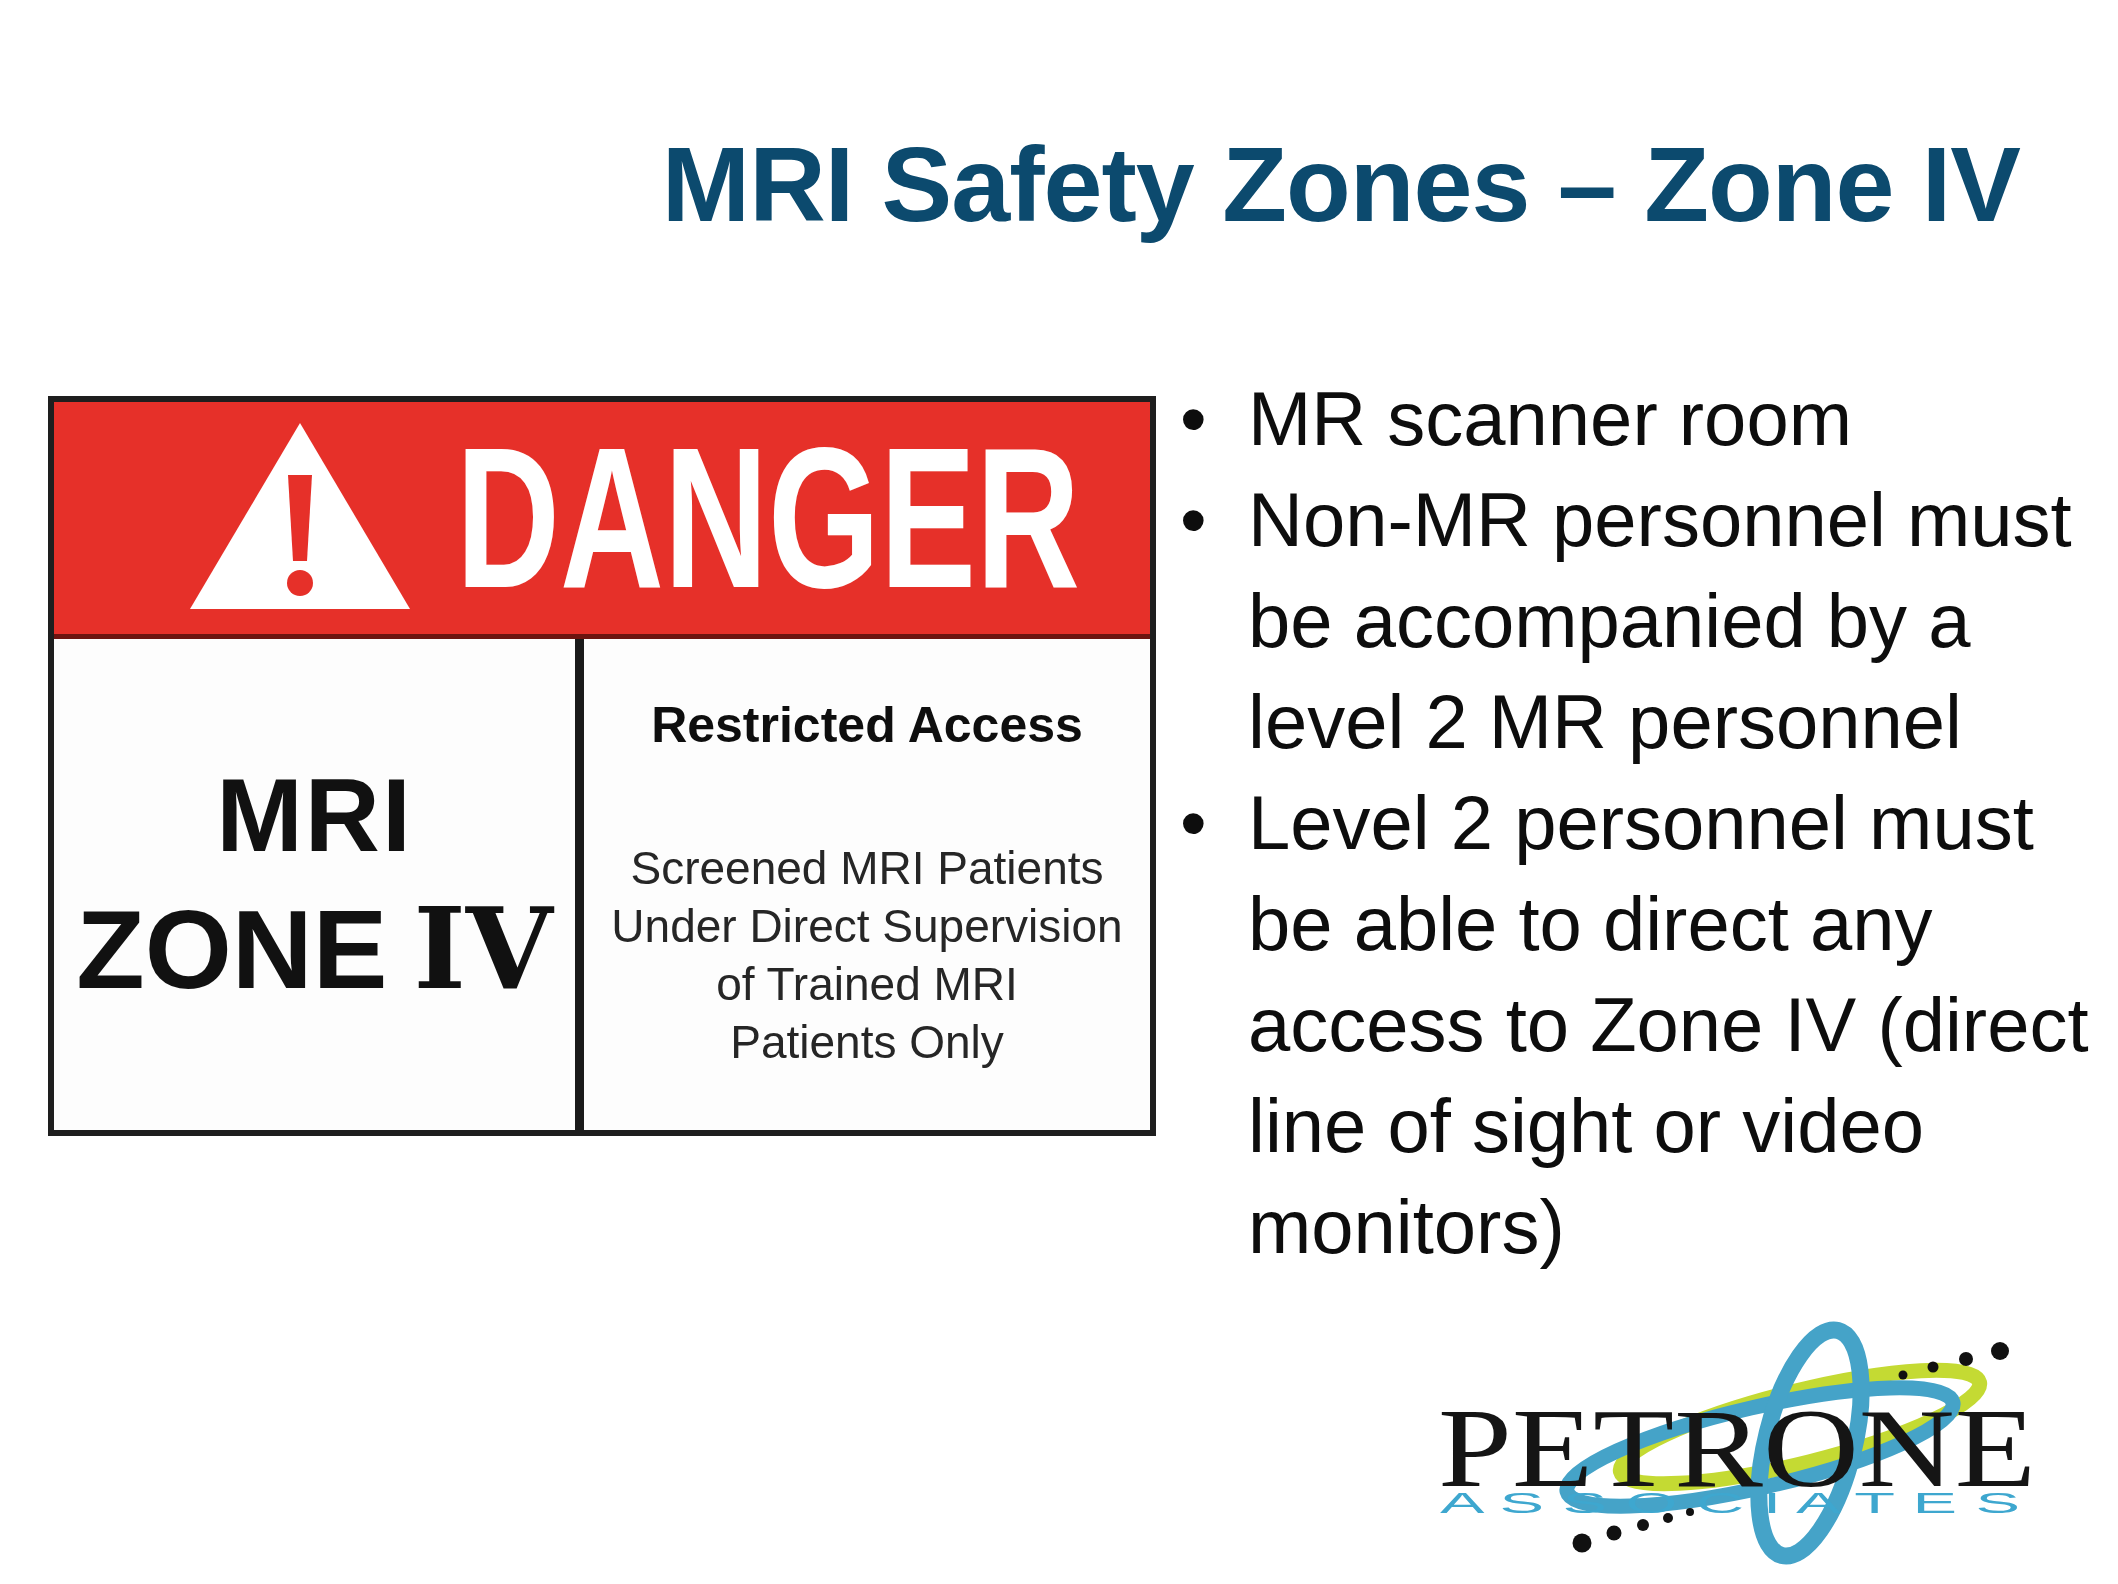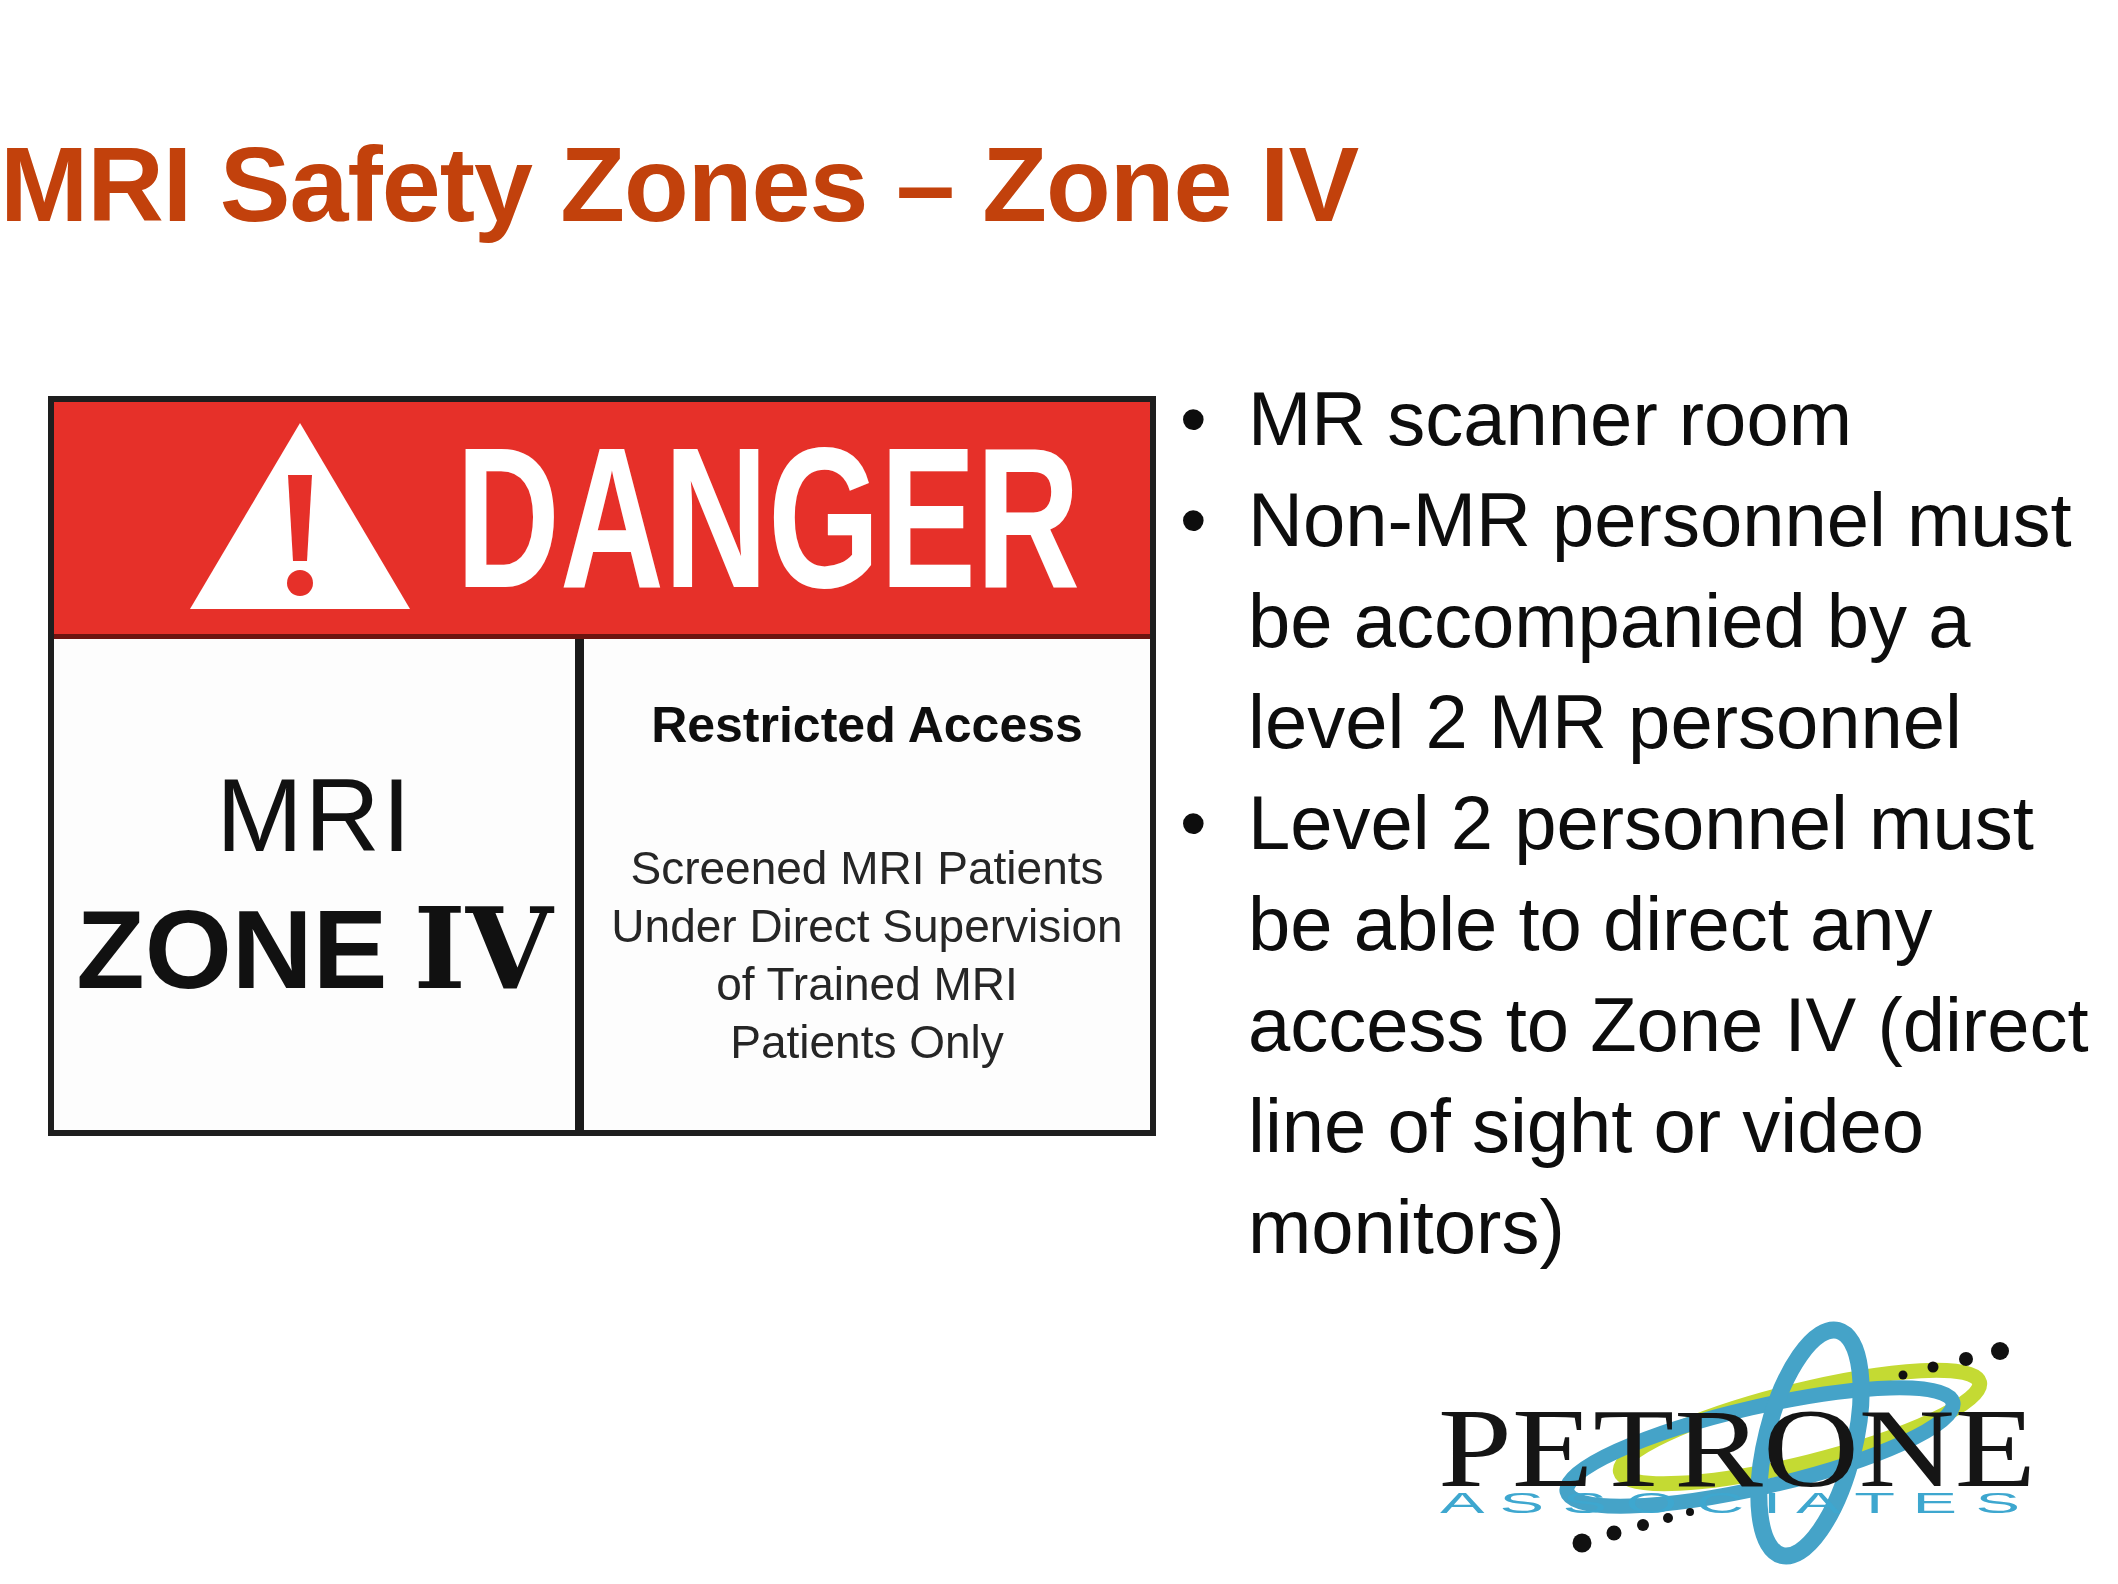--- a/index.html
+++ b/index.html
@@ -3,21 +3,21 @@
 <meta charset="utf-8">
 <style>
   html,body{margin:0;padding:0;background:#888;}
   .slide{
     position:relative;width:2118px;height:1584px;background:#ffffff;
     font-family:"Liberation Sans",sans-serif;overflow:hidden;
   }
   
   .title{
     position:absolute;left:0;top:126px;width:2020px;
-    text-align:left;font-size:106px;font-weight:bold;color:#c2410c;
+    text-align:right;font-size:106px;font-weight:bold;color:#0c4a6e;
     letter-spacing:-1px;line-height:1.1;
   }
   
   .sign{
     position:absolute;left:48px;top:396px;width:1108px;height:740px;
     border:6px solid #1e1e1e;box-sizing:border-box;background:#fdfdfd;
     display:flex;flex-direction:column;
   }
   .sign-banner{
     height:232px;flex:0 0 232px;background:#e63029;
@@ -29,21 +29,21 @@
   .danger-word{
     display:inline-block;color:#ffffff;font-weight:bold;font-size:200px;
     line-height:1;transform:scaleX(0.72);transform-origin:left center;
     white-space:nowrap;
   }
   .sign-body{flex:1;display:flex;background:#fdfdfd;}
   .panel-left{
     flex:0 0 530px;border-right:9px solid #1a1a1a;box-sizing:border-box;
     display:flex;flex-direction:column;align-items:center;justify-content:center;
   }
-  .zone-line1{font-size:104px;line-height:104px;font-weight:normal;color:#111;letter-spacing:2px;text-align:center;}
+  .zone-line1{font-size:104px;line-height:104px;font-weight:bold;color:#111;letter-spacing:2px;text-align:center;}
   .zone-line2{font-size:112px;line-height:112px;font-weight:bold;color:#111;margin-top:26px;white-space:nowrap;text-align:right;}
   .zone-numeral{font-family:"DejaVu Serif",serif;margin-left:26px;}
   .panel-right{flex:1;padding-top:58px;text-align:center;}
   .restricted-title{font-size:50px;font-weight:bold;color:#0e0e0e;line-height:1.15;}
   .restricted-body{margin-top:84px;font-size:46px;line-height:58px;color:#262626;}
   
   .bullets{position:absolute;left:1180px;top:368px;width:930px;}
   .bullet-item{display:flex;}
   .bullet-marker{
     flex:0 0 68px;font-size:76px;line-height:101px;color:#0d0d0d;

